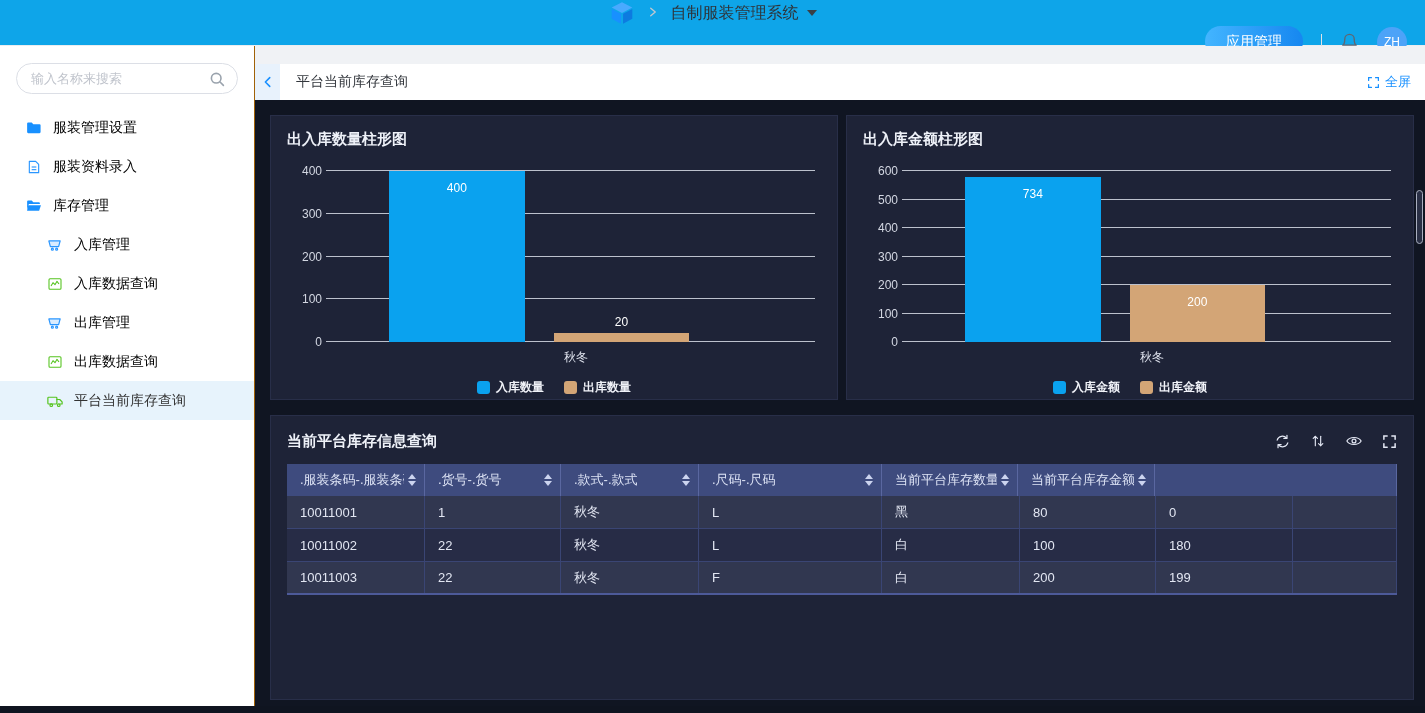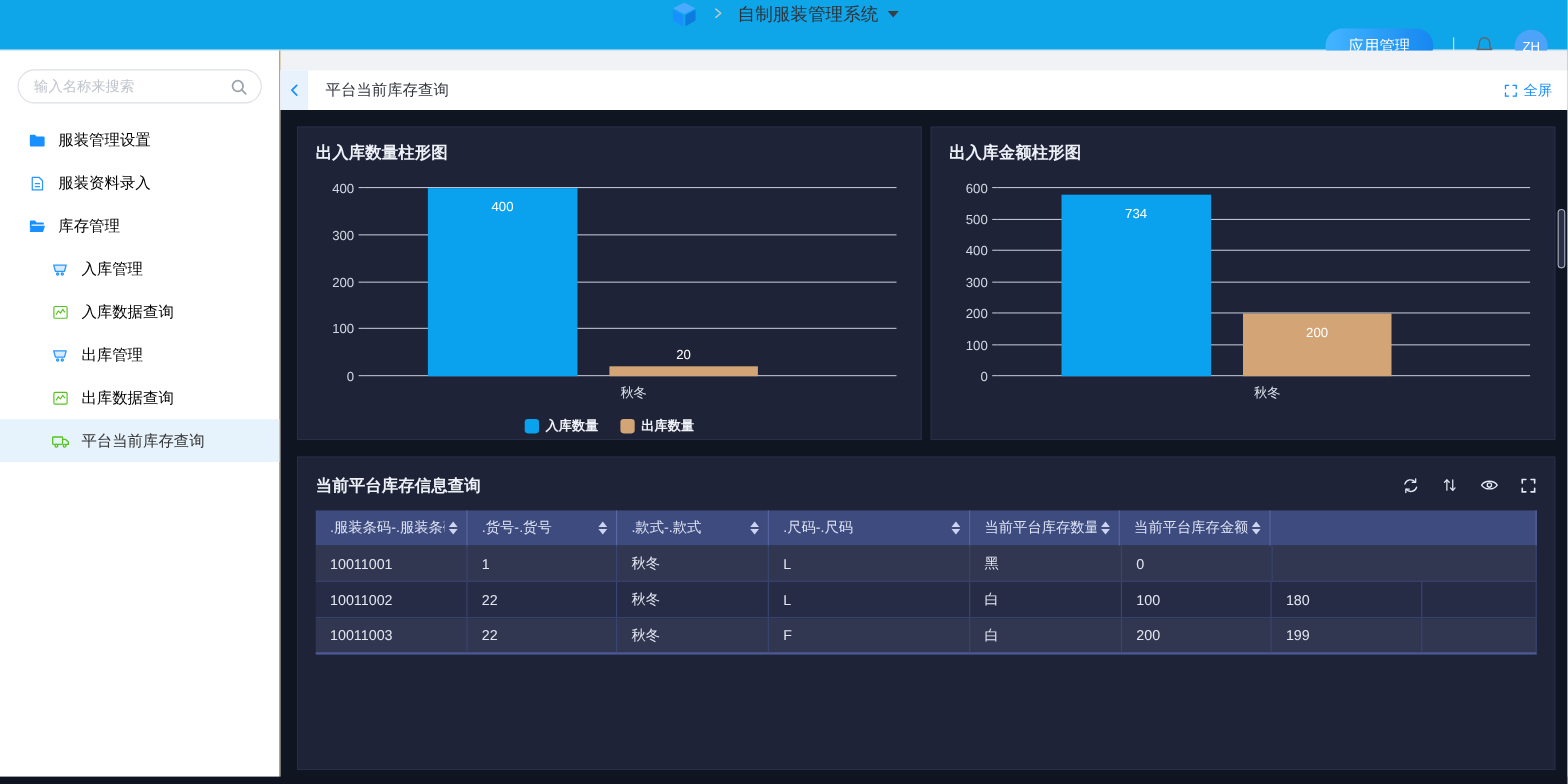--- a/index.html
+++ b/index.html
@@ -305,20 +305,30 @@
                 <div class="yticklabel" style="bottom: 83.3333%;">500</div>
                 <div class="gridline" style="bottom: 100%;"></div>
                 <div class="ytickmark" style="bottom: 100%;"></div>
                 <div class="yticklabel" style="bottom: 100%;">600</div>
                 <div class="bar" style="left: 12%; width: 28%; height: 96.5%; background: rgb(10, 162, 239);"></div>
                 <div class="bar-label" style="left: 12%; width: 28%; bottom: calc(96.5% - 24px);">734</div>
                 <div class="bar" style="left: 46%; width: 28%; height: 33.3333%; background: rgb(211, 165, 118);"></div>
                 <div class="bar-label" style="left: 46%; width: 28%; bottom: calc(33.3333% - 24px);">200</div>
               </div>
             <div class="xlabel">秋冬</div>
+            <div class="legend">
+                <div class="legend-item">
+                  <span class="legend-swatch" style="background: rgb(10, 162, 239);"></span>
+                  <span class="legend-label">入库金额</span>
+                </div>
+                <div class="legend-item">
+                  <span class="legend-swatch" style="background: rgb(211, 165, 118);"></span>
+                  <span class="legend-label">出库金额</span>
+                </div>
+              </div>
           </div>
         </div>
       </div>
 
       <div class="table-panel">
         <div class="tp-header">
           <span class="tp-title">当前平台库存信息查询</span>
           <span class="tp-tools">
             <button class="tool-btn">
               <svg width="17" height="17" viewBox="0 0 24 24" fill="none" stroke="currentColor" stroke-width="1.7" stroke-linecap="round" stroke-linejoin="round">
@@ -400,20 +410,21 @@
                 <span class="th-label"></span>
               </div>
             </div>
           <div id="gt-body">
               <div class="gt-row odd">
                 <div class="gt-td c0">10011001</div>
                 <div class="gt-td c1">1</div>
                 <div class="gt-td c2">秋冬</div>
                 <div class="gt-td c3">L</div>
                 <div class="gt-td c4">黑</div>
+                <div class="gt-td c5">80</div>
                 <div class="gt-td c6">0</div>
                 <div class="gt-td c7"></div>
               </div>
               <div class="gt-row even">
                 <div class="gt-td c0">10011002</div>
                 <div class="gt-td c1">22</div>
                 <div class="gt-td c2">秋冬</div>
                 <div class="gt-td c3">L</div>
                 <div class="gt-td c4">白</div>
                 <div class="gt-td c5">100</div>

